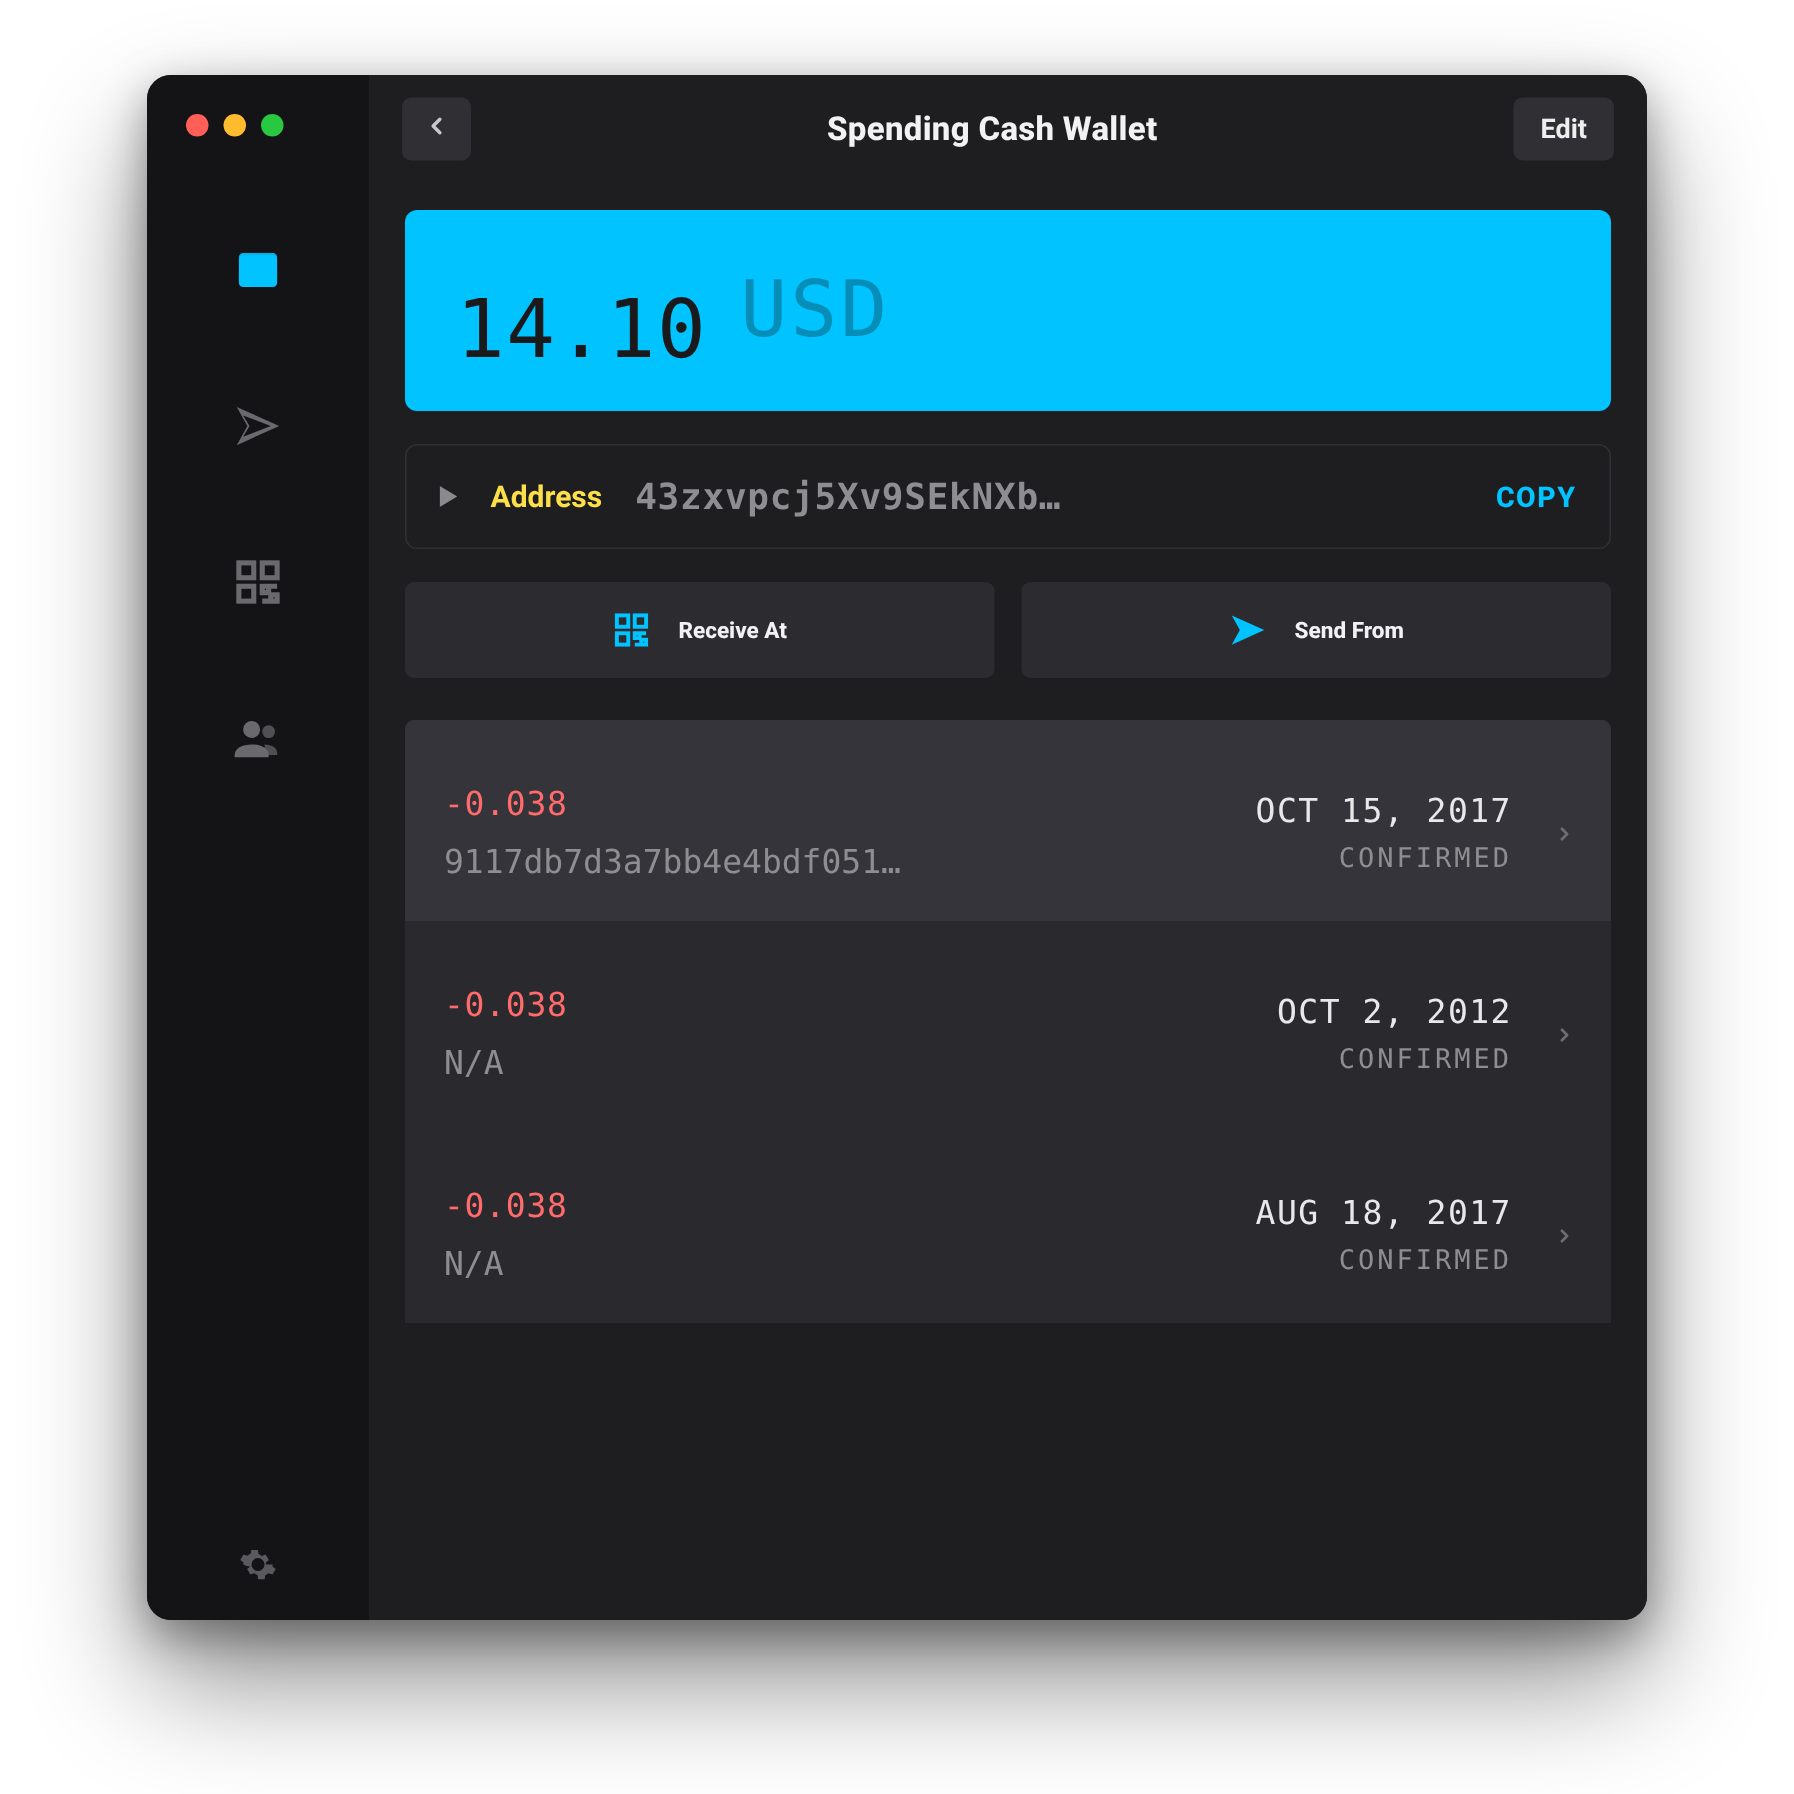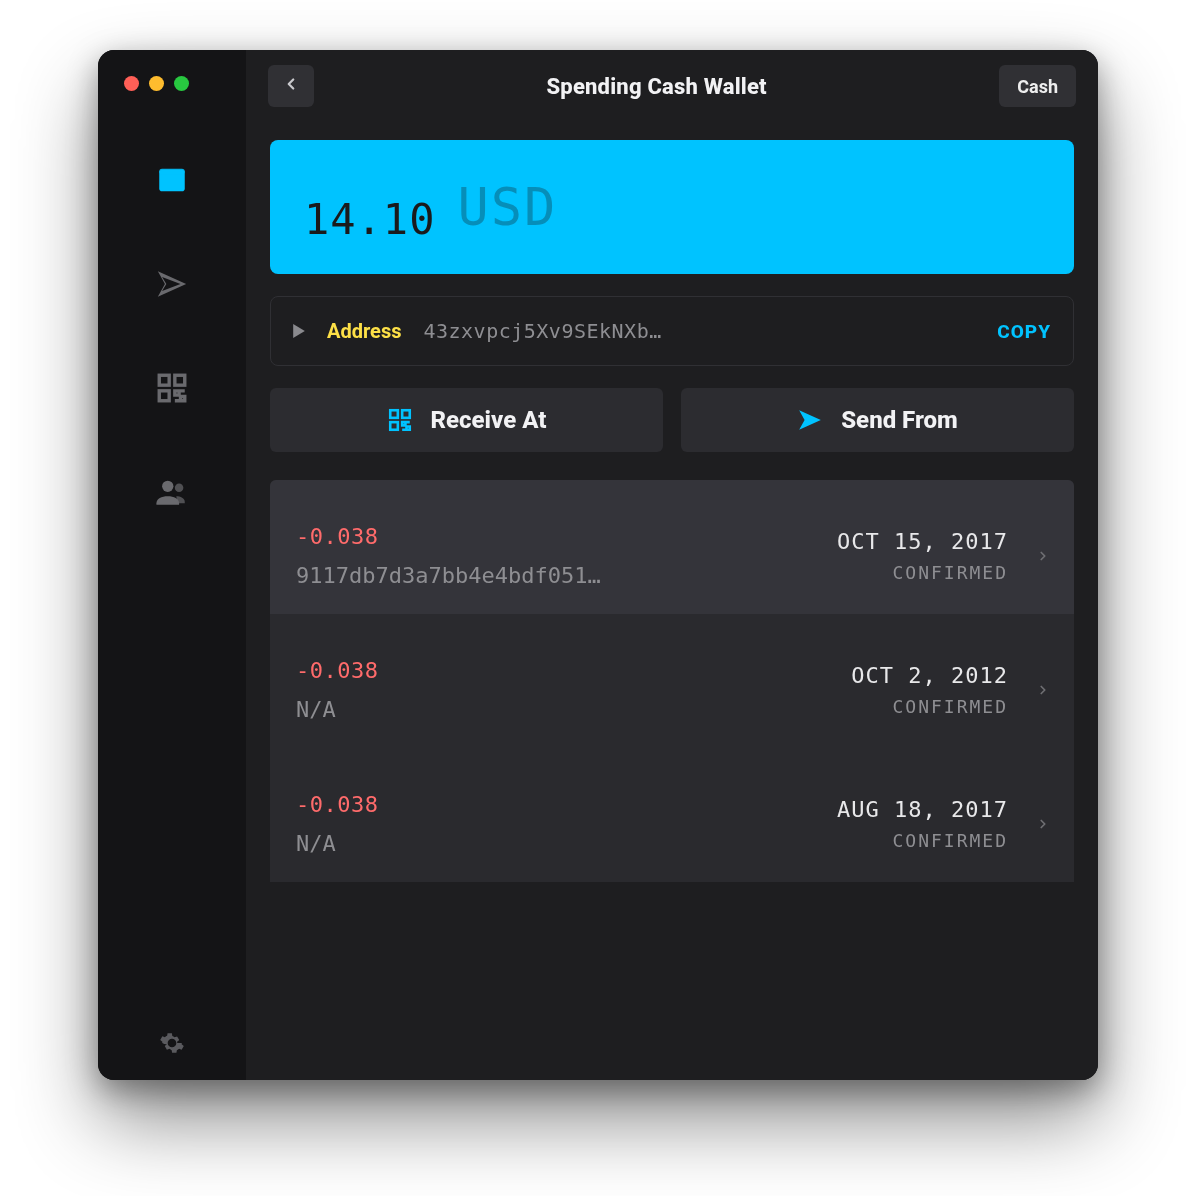--- a/index.html
+++ b/index.html
@@ -124,21 +124,21 @@
     background: #00c3ff;
     border-radius: 8px;
     height: 134px;
     display:flex;
     align-items: center;
     padding: 0 34px;
     gap: 22px;
   }
   .balance-amount {
     font-family: ui-monospace, SFMono-Regular, Menlo, Consolas, monospace;
-    font-size: 42px;
+    font-size: 54px;
     font-weight: 400;
     color: #1a1a1c;
     letter-spacing: 1px;
     margin-top: 24px;
   }
   .balance-currency {
     font-family: ui-monospace, SFMono-Regular, Menlo, Consolas, monospace;
     font-size: 52px;
     color: rgba(20,20,22,0.30);
     letter-spacing: 2px;
@@ -156,26 +156,27 @@
   }
   .tri-icon { color:#8a8a8e; display:flex; }
   .tri-icon svg{ width:12px; height:14px; }
   .addr-label {
     font-weight:700;
     font-size:20px;
     color:#fde047;
   }
   .addr-value {
     font-family: ui-monospace, SFMono-Regular, Menlo, Consolas, monospace;
-    font-size:20px;
+    font-size:24px;
     color:#8e8e92;
     letter-spacing: 0.5px;
     flex:1;
     white-space:nowrap;
     overflow:hidden;
+    font-weight:bold;
   }
   .copy-btn {
     background:none;
     border:none;
     color:#00c3ff;
     font-weight:800;
     font-size:19px;
     letter-spacing:1px;
     cursor:pointer;
     font-family: inherit;
@@ -190,21 +191,21 @@
     flex:1;
     height:64px;
     background:#2c2c30;
     border:none;
     border-radius:6px;
     display:flex;
     align-items:center;
     justify-content:center;
     gap: 18px;
     color:#f2f2f4;
-    font-size:24px;
+    font-size:15px;
     font-weight:800;
     cursor:pointer;
     font-family: inherit;
   }
   .action-btn .ic { color:#00c3ff; display:flex; }
   .action-btn .ic svg { width:26px; height:26px; }
 
   .tx-list {
     background:#2a2a2e;
     border-radius:6px 6px 0 0;
@@ -318,21 +319,21 @@
     <main class="main">
       <div class="header">
         <button class="btn back-btn">
           <span>
             <svg viewBox="0 0 24 24" fill="none" stroke="currentColor" stroke-width="3" stroke-linecap="round" stroke-linejoin="round">
                 <polyline points="15 18 9 12 15 6"></polyline>
               </svg>
           </span>
         </button>
         <div class="title">Spending Cash Wallet</div>
-        <button class="btn edit-btn">Cash</button>
+        <button class="btn edit-btn">Edit</button>
       </div>
 
       <div class="content">
         <div class="balance-card">
           <span class="balance-amount">14.10</span>
           <span class="balance-currency">USD</span>
         </div>
 
         <div class="address-row">
           <span class="tri-icon">

